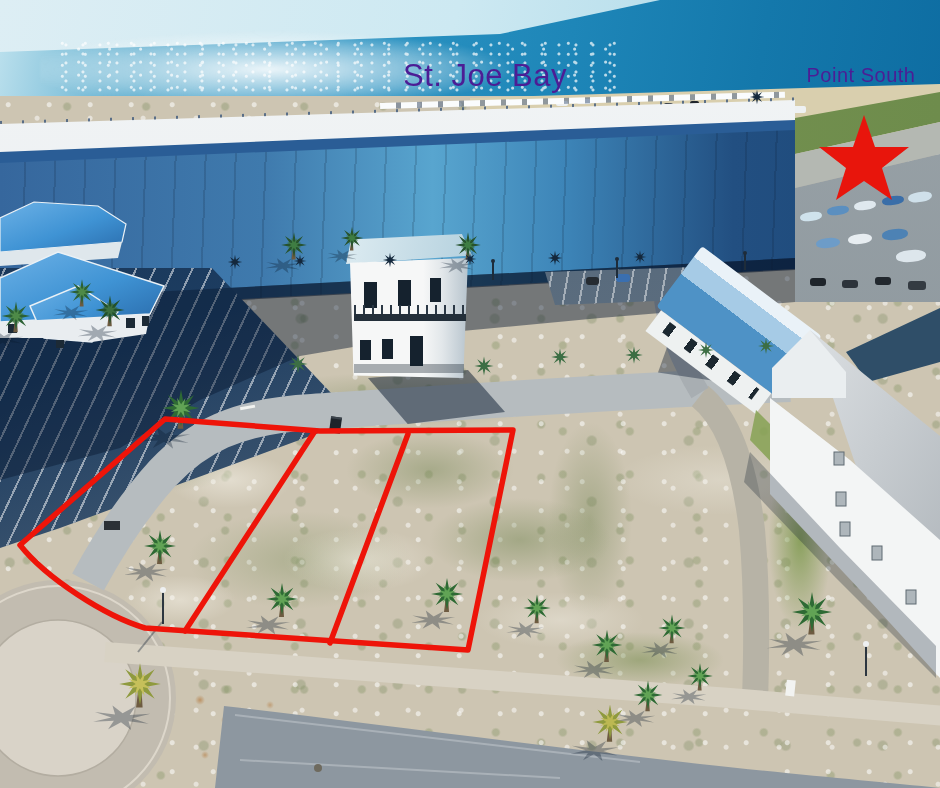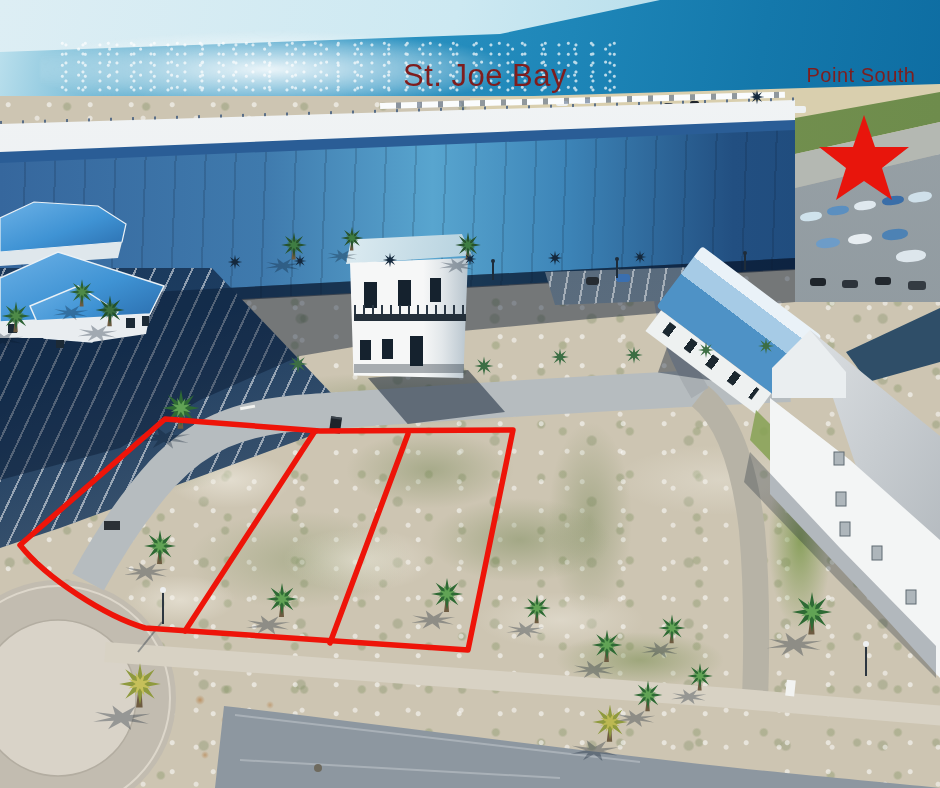--- a/index.html
+++ b/index.html
@@ -117,21 +117,21 @@
   .rr-shadow{left:658px;top:334px;width:172px;height:64px;
     clip-path:polygon(8% 0,70% 30%,100% 100%,0 60%);background:rgba(10,26,48,.4);}
   .rr{left:694px;top:250px;width:150px;height:108px;transform:rotate(37deg);transform-origin:10px 10px;}
   .rr-roof{position:absolute;left:0;top:0;width:150px;height:76px;border-radius:4px;
     background:linear-gradient(to bottom,#eaf2f8 0 18%,#a6cbe6 18% 46%,#4e92c6 46% 100%);}
   .rr-wall{position:absolute;left:6px;top:76px;width:138px;height:26px;background:#eef1f1;}
   .rr-wins{position:absolute;left:14px;top:4px;width:112px;height:13px;
     background:repeating-linear-gradient(90deg,#1c2830 0 8px,transparent 8px 27px);}
 
   
-  .lbl{position:absolute;color:#7f1d1d;text-align:center;letter-spacing:.5px;}
+  .lbl{position:absolute;color:#4c1d95;text-align:center;letter-spacing:.5px;}
   .lbl-bay{left:360px;top:58px;width:250px;font-size:31px;}
   .lbl-marina{left:774px;top:59px;width:174px;font-size:20px;line-height:33px;}
 
   svg{position:absolute;left:0;top:0;overflow:visible;}
 </style>
 </head>
 <body>
 
 <div class="stage">
 

